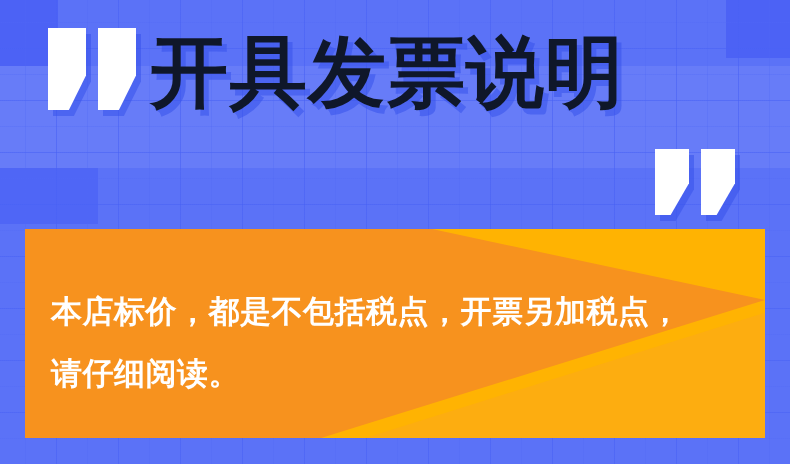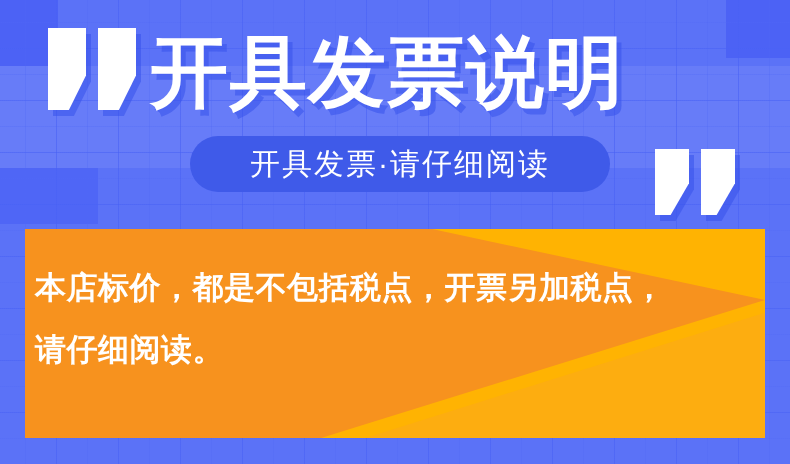--- a/index.html
+++ b/index.html
@@ -96,21 +96,21 @@
   }
 
   
   .headline {
     position: absolute;
     left: 150px;
     top: 22px;
     font-size: 78px;
     line-height: 100px;
     font-weight: bold;
-    color: #ffffff;
+    color: #0f172a;
     letter-spacing: 1px;
     white-space: nowrap;
     text-shadow: 5px 6px 0px rgba(54,82,235,0.55);
   }
 
   
   .subtitle-pill {
     position: absolute;
     left: 190px;
     top: 136px;
@@ -151,21 +151,22 @@
   .notice-wedge-2 {
     position: absolute;
     left: 0; top: 0; right: 0; bottom: 0;
     background: #fdad10;
     clip-path: polygon(100% 0%, 100% 100%, 46% 100%, 100% 40%);
     pointer-events: none;
   }
 
   .notice-body {
     position: relative;
-    padding: 28px 0 0 10px;
+    padding: 28px 0 0 26px;
+    margin-top: 24px;
   }
   .notice-line {
     font-size: 31px;
     line-height: 62px;
     font-weight: bold;
     color: #ffffff;
     letter-spacing: 0.5px;
     white-space: nowrap;
   }
 </style>
@@ -182,23 +183,20 @@
   <div class="bg-grid-fine"></div>
   <div class="bg-grid"></div>
 
   <div class="quote quote-open">
     <span class="qmark"></span>
     <span class="qmark"></span>
   </div>
 
   <div class="headline">开具发票说明</div>
 
-  <div class="subtitle-pill">
-    <span class="subtitle-text">开具发票·请仔细阅读</span>
-  </div>
 
   <div class="quote quote-close">
     <span class="qmark"></span>
     <span class="qmark"></span>
   </div>
 
   <div class="notice-panel">
     <div class="notice-wedge"></div>
     <div class="notice-wedge-2"></div>
     <div class="notice-body">

